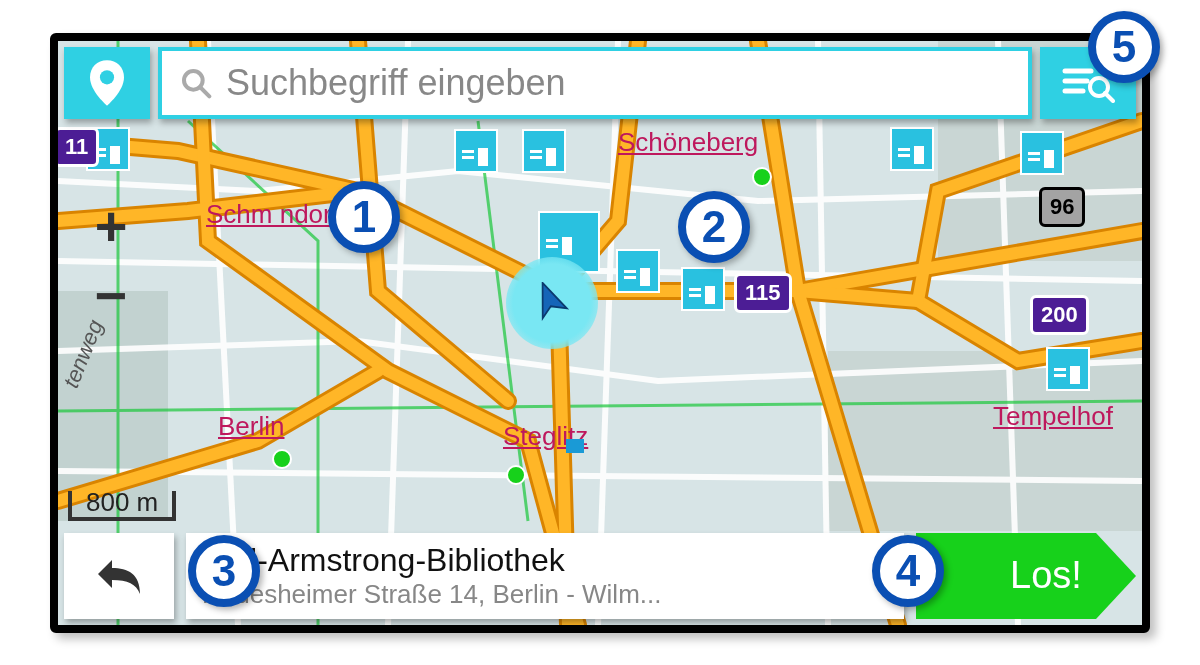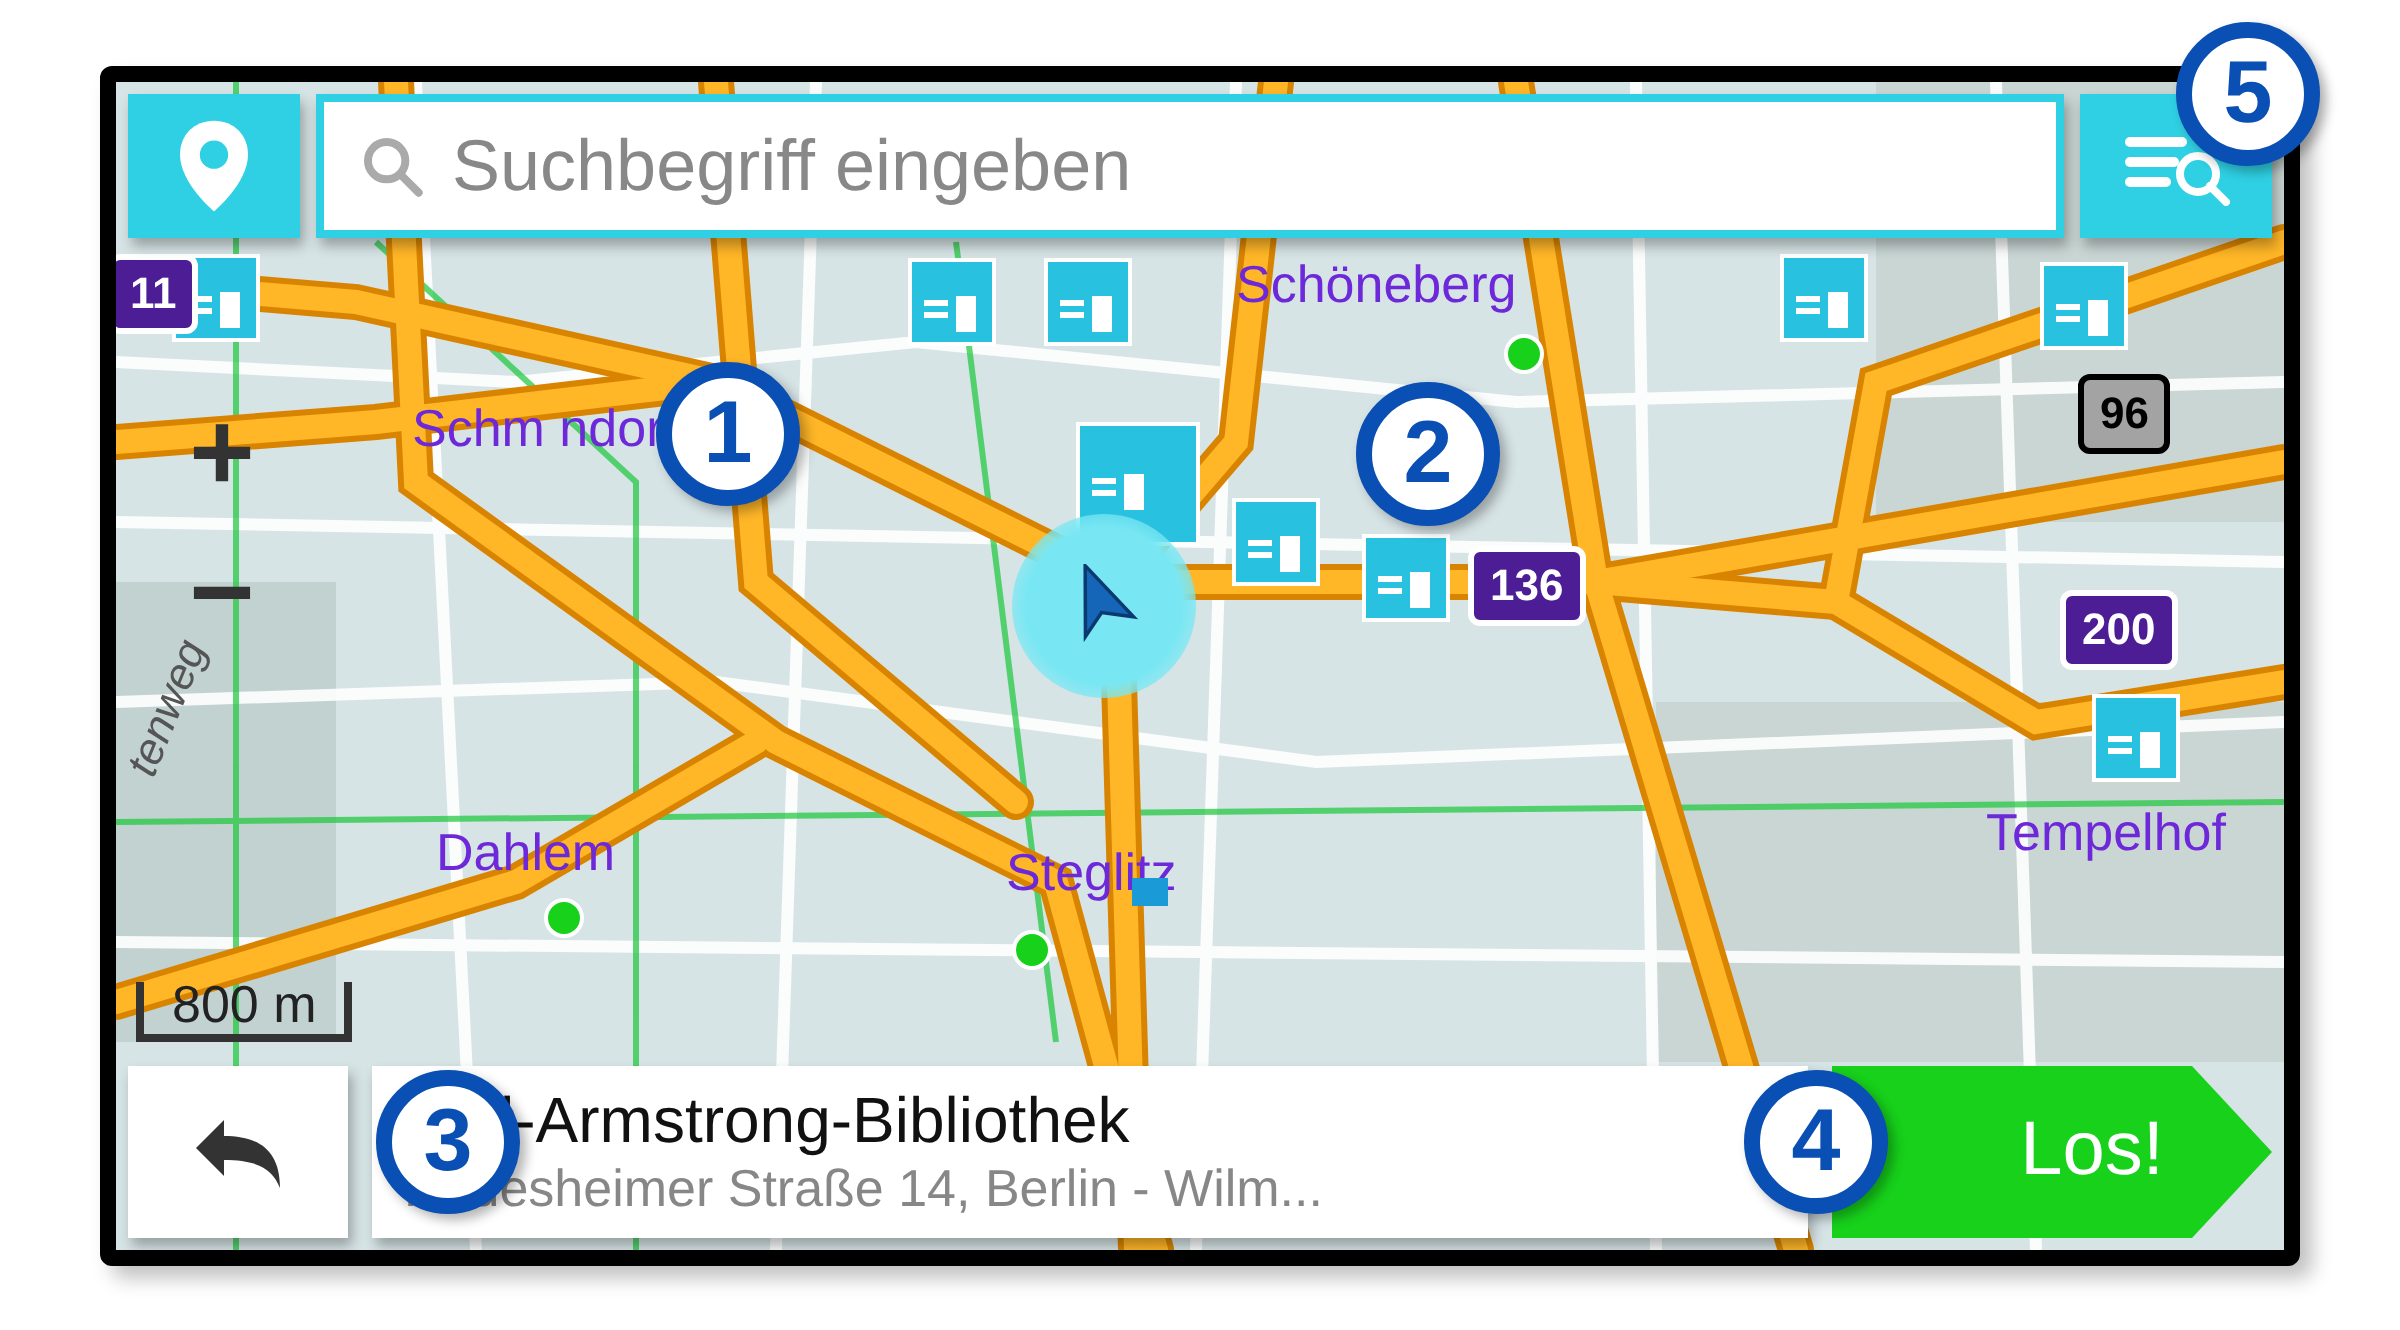--- a/index.html
+++ b/index.html
@@ -172,23 +172,24 @@
     align-items: center;
     justify-content: center;
     color: #fff;
     font-size: 38px;
   }
 
   
   .town {
     position: absolute;
     font-size: 26px;
-    color: #6d28d9;
+    color: #be185d;
     z-index: 20;
     white-space: nowrap;
+    text-decoration: underline;
   }
 
   
   .poi {
     position: absolute;
     width: 44px;
     height: 44px;
     background: #29c1e0;
     border: 2px solid #fff;
     display: flex;
@@ -320,41 +321,41 @@
         <path d="M740 250 L700 0"></path>
         <path d="M740 250 L840 584"></path>
         <path d="M1084 80 L880 150 L860 260 L960 320 L1084 300"></path>
         <path d="M860 260 L740 250"></path>
         <path d="M0 180 L130 170 L300 150"></path>
       </g>
     </svg>
 
     <div class="town" style="left:560px; top:86px">Schöneberg</div>
     <div class="town" style="left:148px; top:158px">Schm           ndorf</div>
-    <div class="town" style="left:160px; top:370px">Dahlem</div>
+    <div class="town" style="left:160px; top:370px">Berlin</div>
     <div class="town" style="left:445px; top:380px">Steglitz</div>
     <div class="town" style="left:935px; top:360px">Tempelhof</div>
 
     <div class="gdot" style="left:694px; top:126px"></div>
     <div class="gdot" style="left:214px; top:408px"></div>
     <div class="gdot" style="left:448px; top:424px"></div>
 
     <div class="blue-sq" style="left:508px; top:398px"></div>
 
     <div class="poi" style="left:480px; top:170px; width:62px; height:62px"></div>
     <div class="poi" style="left:558px; top:208px"></div>
     <div class="poi" style="left:623px; top:226px"></div>
     <div class="poi" style="left:832px; top:86px"></div>
     <div class="poi" style="left:962px; top:90px"></div>
     <div class="poi" style="left:988px; top:306px"></div>
     <div class="poi" style="left:396px; top:88px"></div>
     <div class="poi" style="left:464px; top:88px"></div>
     <div class="poi" style="left:28px; top:86px"></div>
 
-    <div class="shield blue" style="left:676px; top:232px">136</div>
+    <div class="shield blue" style="left:676px; top:232px">115</div>
     <div class="shield blue" style="left:972px; top:254px">200</div>
     <div class="shield yellow" style="left:981px; top:146px">96</div>
     <div class="shield blue" style="left:-4px; top:86px">11</div>
 
     <div class="me" style="left:448px; top:216px">
       <svg width="42" height="42" viewBox="0 0 24 24">
         <path d="M3 3 L21 12 L12 14 L10 22 Z" fill="#1565b8" stroke="#0b3a6e" stroke-width="1" transform="rotate(20 12 12)"></path>
       </svg>
     </div>
 

